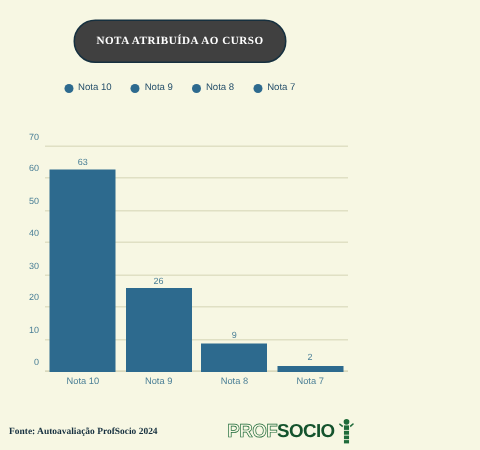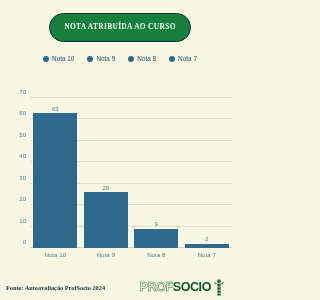--- a/index.html
+++ b/index.html
@@ -24,21 +24,21 @@
   
   .title-wrap {
     position: absolute;
     top: 13px;
     left: 0;
     right: 0;
     display: flex;
     justify-content: center;
   }
   .title-pill {
-    background: #15803d;
+    background: #404040;
     border: 1.6px solid #16303f;
     border-radius: 22px;
     padding: 9px 14px 10px 14px;
     min-width: 128px;
     text-align: left;
     box-sizing: border-box;
   }
   .title-pill .title-text {
     color: #ffffff;
     font-family: "Liberation Serif", serif;
@@ -166,21 +166,21 @@
     bottom: 9px;
     font-family: "Liberation Serif", serif;
     font-weight: bold;
     font-size: 6.3px;
     color: #16303f;
     white-space: nowrap;
   }
 
   .logo {
     position: absolute;
-    right: 16px;
+    right: 4px;
     bottom: 4px;
     display: flex;
     align-items: center;
     gap: 1px;
   }
   .logo-word {
     font-family: "Liberation Sans", sans-serif;
     font-weight: bold;
     font-size: 12.5px;
     letter-spacing: -0.4px;

